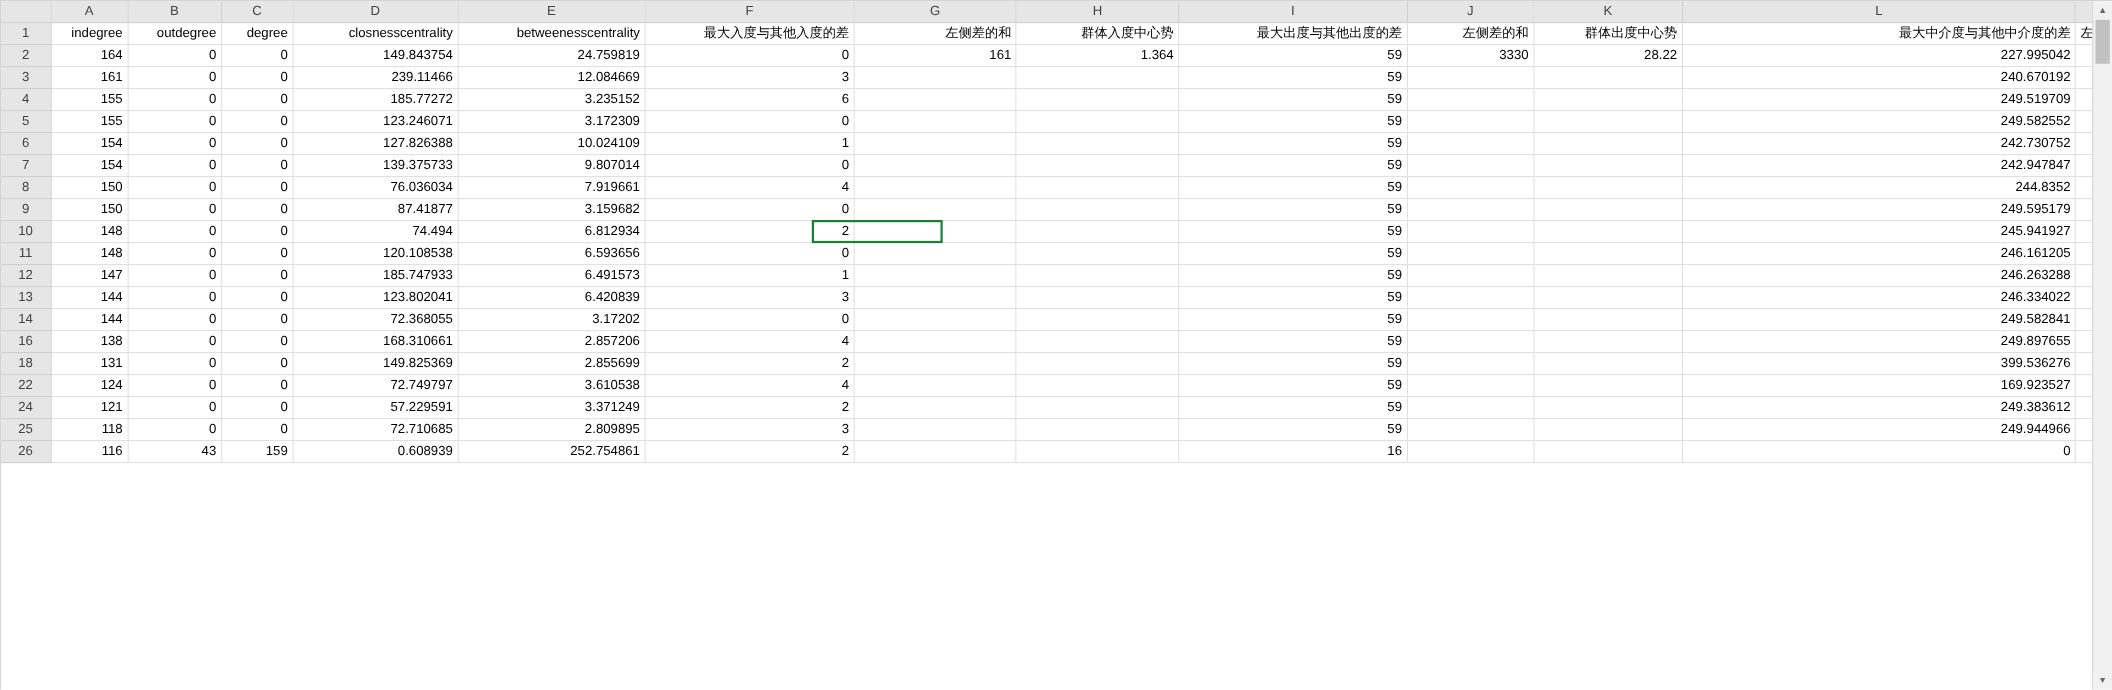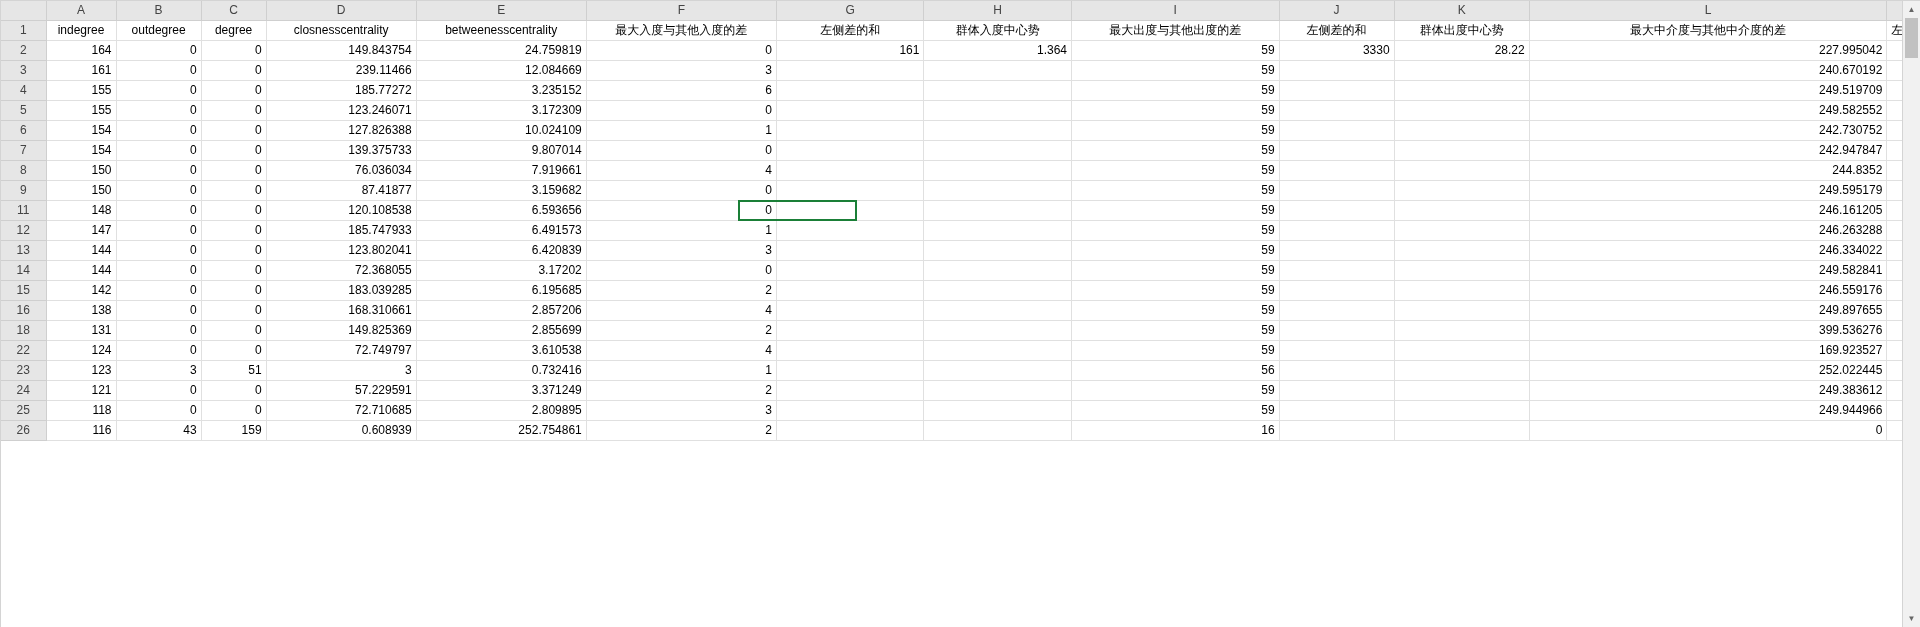--- a/index.html
+++ b/index.html
@@ -10,21 +10,21 @@
   table{border-collapse:collapse;table-layout:fixed;width:100%;}
   th,td{border-right:1px solid #e0e0e0;border-bottom:1px solid #e0e0e0;
     padding:0 4px;height:19px;line-height:19px;overflow:hidden;
     white-space:nowrap;box-sizing:border-box;background:#fff;}
   th{background:#e6e6e6;color:#444;font-weight:normal;text-align:center;
     border-right:1px solid #cfcfcf;border-bottom:1px solid #cfcfcf;}
   th.corner{background:#e6e6e6;}
   td.rowhdr{background:#e6e6e6;color:#444;text-align:center;
     border-right:1px solid #cfcfcf;border-bottom:1px solid #cfcfcf;}
   td.num{text-align:right;}
-  td.txt{text-align:center;}
+  td.txt{text-align:right;}
   .active-cell{position:absolute;border:2px solid #1a7f37;box-sizing:border-box;
     pointer-events:none;background:transparent;}
   .vscroll{position:absolute;right:0;top:0;width:17px;height:100%;
     background:#f1f1f1;border-left:1px solid #d4d4d4;}
   .vscroll .btn{width:17px;height:17px;background:#f1f1f1;
     display:flex;align-items:center;justify-content:center;color:#666;font-size:8px;}
   .vscroll .track{position:absolute;top:17px;bottom:17px;left:0;right:0;}
   .vscroll .thumb{position:absolute;left:2px;right:2px;top:0;height:40px;
     background:#c1c1c1;border-radius:0;}
   .vscroll .dn{position:absolute;bottom:0;left:0;}
@@ -212,20 +212,36 @@
           <td class="num">0</td>
           <td class="num"></td>
           <td class="num"></td>
           <td class="num">59</td>
           <td class="num"></td>
           <td class="num"></td>
           <td class="num">249.595179</td>
           <td class="num"></td>
         </tr>
         <tr>
+          <td class="rowhdr">10</td>
+          <td class="num">148</td>
+          <td class="num">0</td>
+          <td class="num">0</td>
+          <td class="num">74.494</td>
+          <td class="num">6.812934</td>
+          <td class="num">2</td>
+          <td class="num"></td>
+          <td class="num"></td>
+          <td class="num">59</td>
+          <td class="num"></td>
+          <td class="num"></td>
+          <td class="num">245.941927</td>
+          <td class="num"></td>
+        </tr>
+        <tr>
           <td class="rowhdr">11</td>
           <td class="num">148</td>
           <td class="num">0</td>
           <td class="num">0</td>
           <td class="num">120.108538</td>
           <td class="num">6.593656</td>
           <td class="num">0</td>
           <td class="num"></td>
           <td class="num"></td>
           <td class="num">59</td>
@@ -276,36 +292,20 @@
           <td class="num">0</td>
           <td class="num"></td>
           <td class="num"></td>
           <td class="num">59</td>
           <td class="num"></td>
           <td class="num"></td>
           <td class="num">249.582841</td>
           <td class="num"></td>
         </tr>
         <tr>
-          <td class="rowhdr">15</td>
-          <td class="num">142</td>
-          <td class="num">0</td>
-          <td class="num">0</td>
-          <td class="num">183.039285</td>
-          <td class="num">6.195685</td>
-          <td class="num">2</td>
-          <td class="num"></td>
-          <td class="num"></td>
-          <td class="num">59</td>
-          <td class="num"></td>
-          <td class="num"></td>
-          <td class="num">246.559176</td>
-          <td class="num"></td>
-        </tr>
-        <tr>
           <td class="rowhdr">16</td>
           <td class="num">138</td>
           <td class="num">0</td>
           <td class="num">0</td>
           <td class="num">168.310661</td>
           <td class="num">2.857206</td>
           <td class="num">4</td>
           <td class="num"></td>
           <td class="num"></td>
           <td class="num">59</td>
@@ -337,36 +337,20 @@
           <td class="num">0</td>
           <td class="num">72.749797</td>
           <td class="num">3.610538</td>
           <td class="num">4</td>
           <td class="num"></td>
           <td class="num"></td>
           <td class="num">59</td>
           <td class="num"></td>
           <td class="num"></td>
           <td class="num">169.923527</td>
-          <td class="num"></td>
-        </tr>
-        <tr>
-          <td class="rowhdr">23</td>
-          <td class="num">123</td>
-          <td class="num">3</td>
-          <td class="num">51</td>
-          <td class="num">3</td>
-          <td class="num">0.732416</td>
-          <td class="num">1</td>
-          <td class="num"></td>
-          <td class="num"></td>
-          <td class="num">56</td>
-          <td class="num"></td>
-          <td class="num"></td>
-          <td class="num">252.022445</td>
           <td class="num"></td>
         </tr>
         <tr>
           <td class="rowhdr">24</td>
           <td class="num">121</td>
           <td class="num">0</td>
           <td class="num">0</td>
           <td class="num">57.229591</td>
           <td class="num">3.371249</td>
           <td class="num">2</td>

